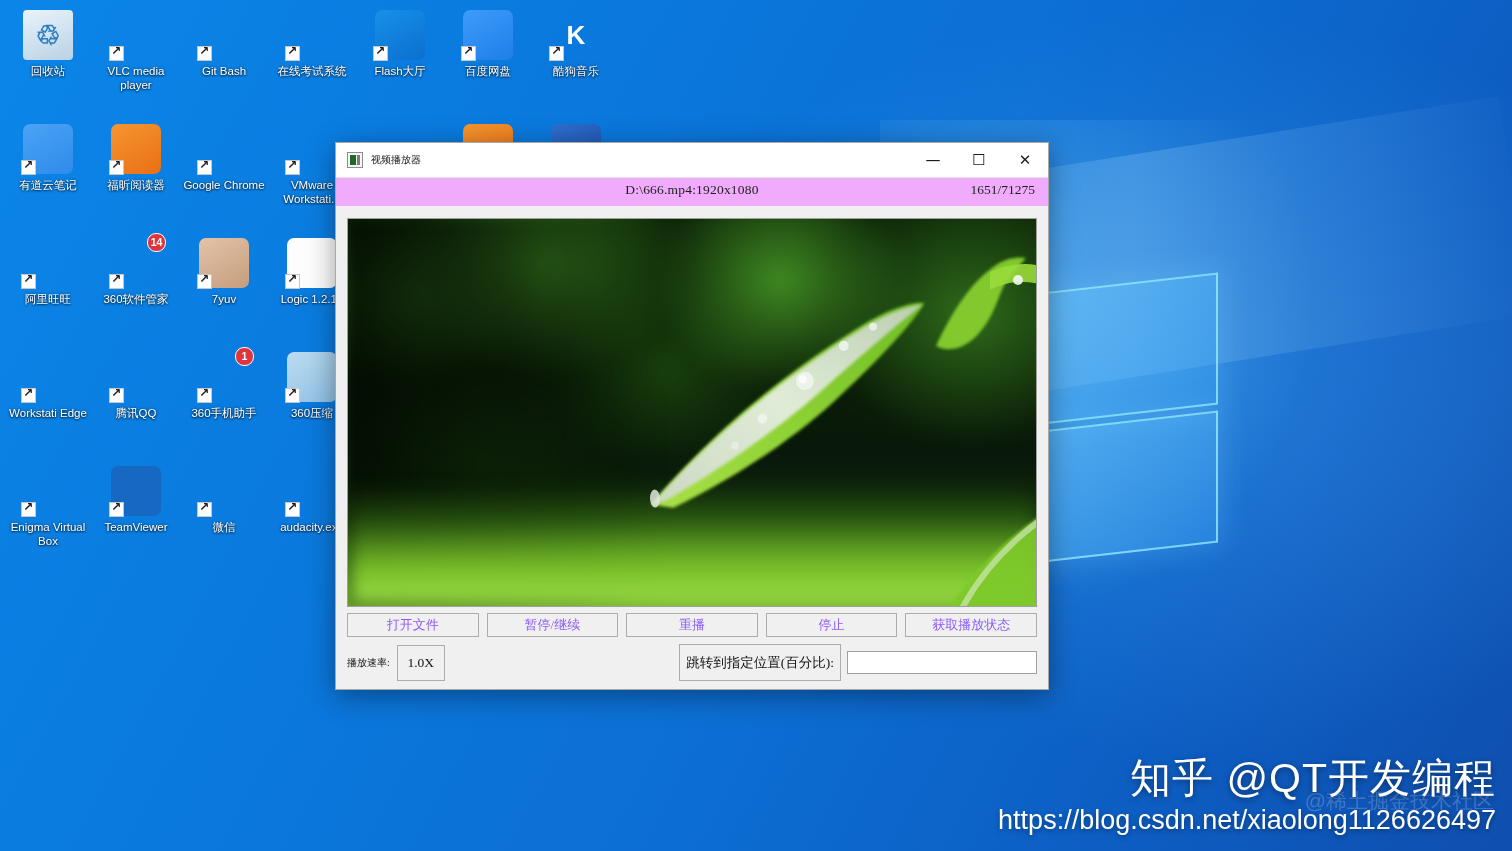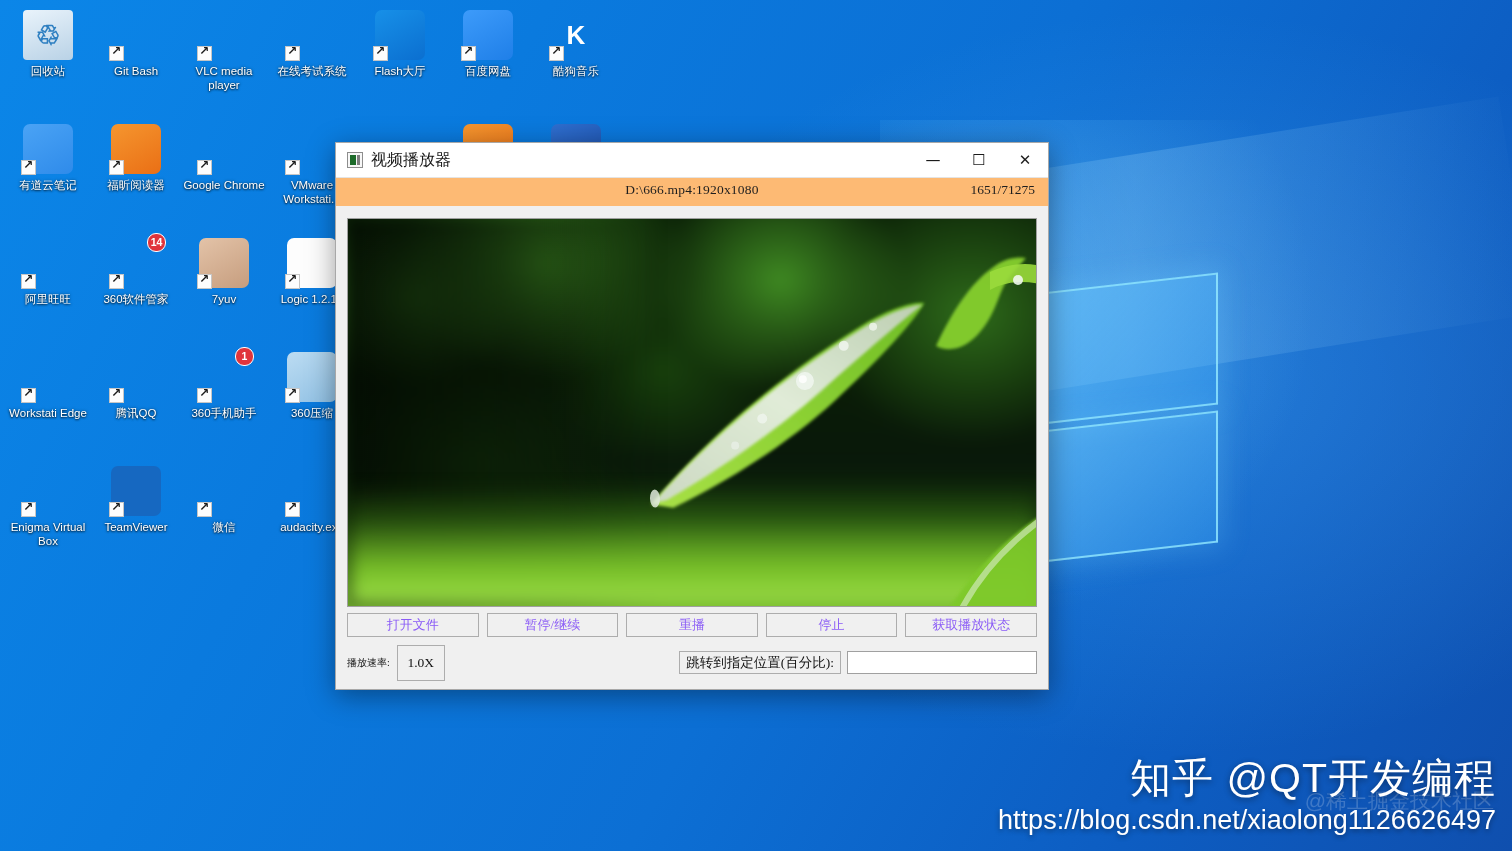--- a/index.html
+++ b/index.html
@@ -172,36 +172,36 @@
     width: 6px; height: 10px;
     background: #1d6b2a;
   }
   #win-icon::before {
     content: "";
     position: absolute; left: 9px; top: 2px;
     width: 3px; height: 10px;
     background: #7e7e7e;
   }
   #win-title {
-    font-size: 16px; color: #171717;
+    font-size: 10px; color: #171717;
     font-family: "Liberation Sans", sans-serif;
   }
   .win-btns { margin-left: auto; display: flex; height: 35px; }
   .win-btn {
     width: 46px; height: 35px;
     display: flex; align-items: center; justify-content: center;
     font-size: 15px; color: #1b1b1b;
     font-family: "DejaVu Sans", sans-serif;
     cursor: default;
   }
 
   #info-bar {
     height: 28px;
     position: relative;
-    background: #fdba74;
+    background: #f0abfc;
   }
   #media-path {
     position: absolute; left: 0; right: 0; top: 4px;
     text-align: center;
     font-size: 13.5px; color: #1e1e1e;
     font-family: "Liberation Serif", serif;
     letter-spacing: 0.2px;
   }
   #frame-counter {
     position: absolute; right: 13px; top: 4px;
@@ -306,21 +306,21 @@
     font-size: 13.5px; color: #111;
     display: flex; align-items: center; justify-content: center;
     font-family: "Liberation Serif", serif;
     padding: 0 7px;
   }
   #seek-group {
     margin-left: auto;
     display: flex; align-items: center;
   }
   #seek-label {
-    height: 23px;
+    height: 37px;
     background: #f0f0f0;
     border: 1px solid #adadad;
     box-sizing: border-box;
     display: flex; align-items: center;
     padding: 0 6px;
     font-size: 13.5px; color: #111;
     font-family: "Liberation Serif", serif;
   }
   #seek-input {
     width: 190px; height: 23px;
@@ -374,30 +374,30 @@
   <div id="wp-streak"></div>
   <div class="wp-pane" id="wp-pane-tl"></div>
   <div class="wp-pane" id="wp-pane-bl"></div>
 
   <div id="icon-grid">
       <div class="desk-icon">
         <div class="icon-art art-recycle"></div>
         <div class="icon-label">回收站</div>
       </div>
       <div class="desk-icon">
+        <div class="icon-art art-vlc">
+          <span class="shortcut"></span>
+        </div>
+        <div class="icon-label">VLC media player</div>
+      </div>
+      <div class="desk-icon">
         <div class="icon-art art-git">
           <span class="shortcut"></span>
         </div>
         <div class="icon-label">Git Bash</div>
-      </div>
-      <div class="desk-icon">
-        <div class="icon-art art-vlc">
-          <span class="shortcut"></span>
-        </div>
-        <div class="icon-label">VLC media player</div>
       </div>
       <div class="desk-icon">
         <div class="icon-art art-exam">
           <span class="shortcut"></span>
         </div>
         <div class="icon-label">在线考试系统</div>
       </div>
       <div class="desk-icon">
         <div class="icon-art art-flash">
           <span class="shortcut"></span>

